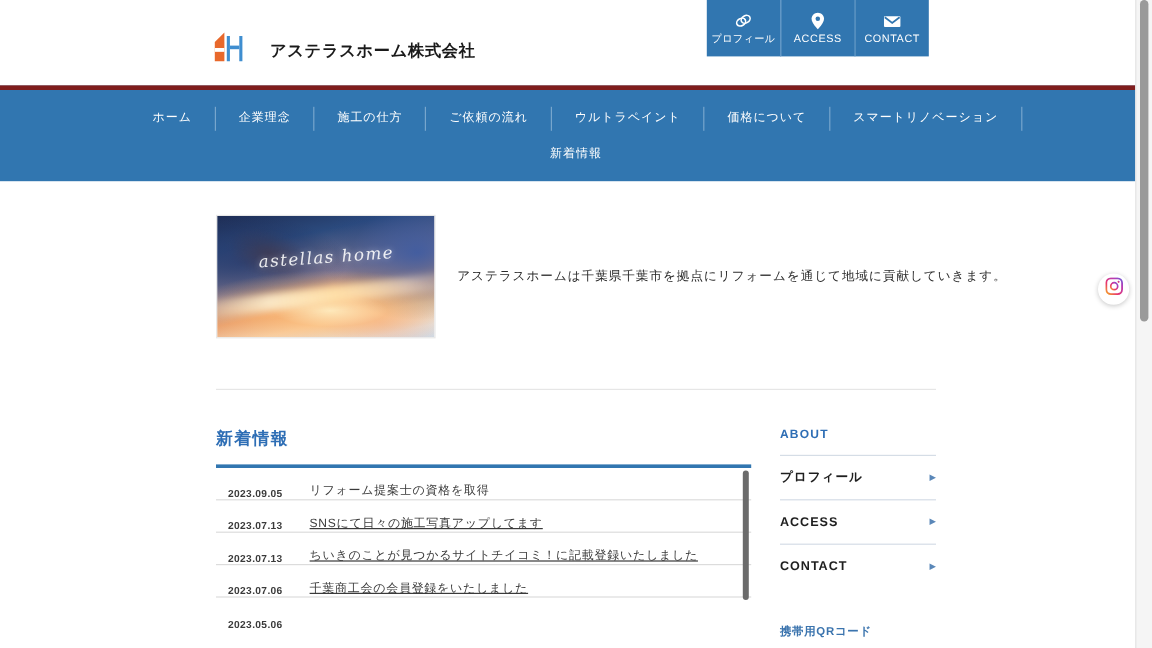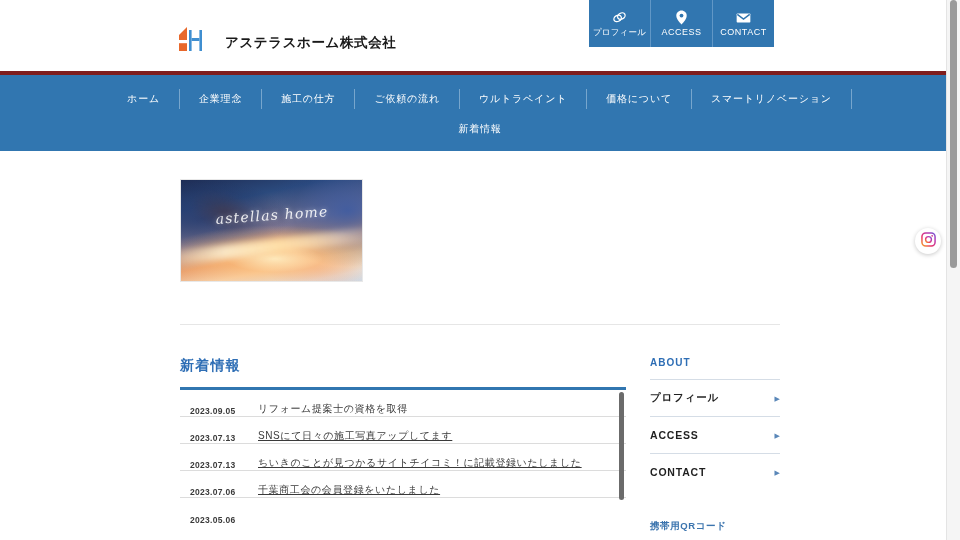--- a/index.html
+++ b/index.html
@@ -390,20 +390,21 @@
 </nav>
 
 <div class="content">
 
   <div class="hero-block">
     <div class="hero-img">
       <div class="hero-streak2"></div>
       <div class="hero-streak"></div>
       <div class="hero-script">astellas home</div>
     </div>
+    <div class="hero-text">アステラスホームは千葉県千葉市を拠点にリフォームを通じて地域に貢献していきます。</div>
   </div>
 
   <div class="divider"></div>
 
   <div class="cols">
 
     <div class="col-main">
       <h2 class="section-title">新着情報</h2>
 
       <div class="news-wrap">

